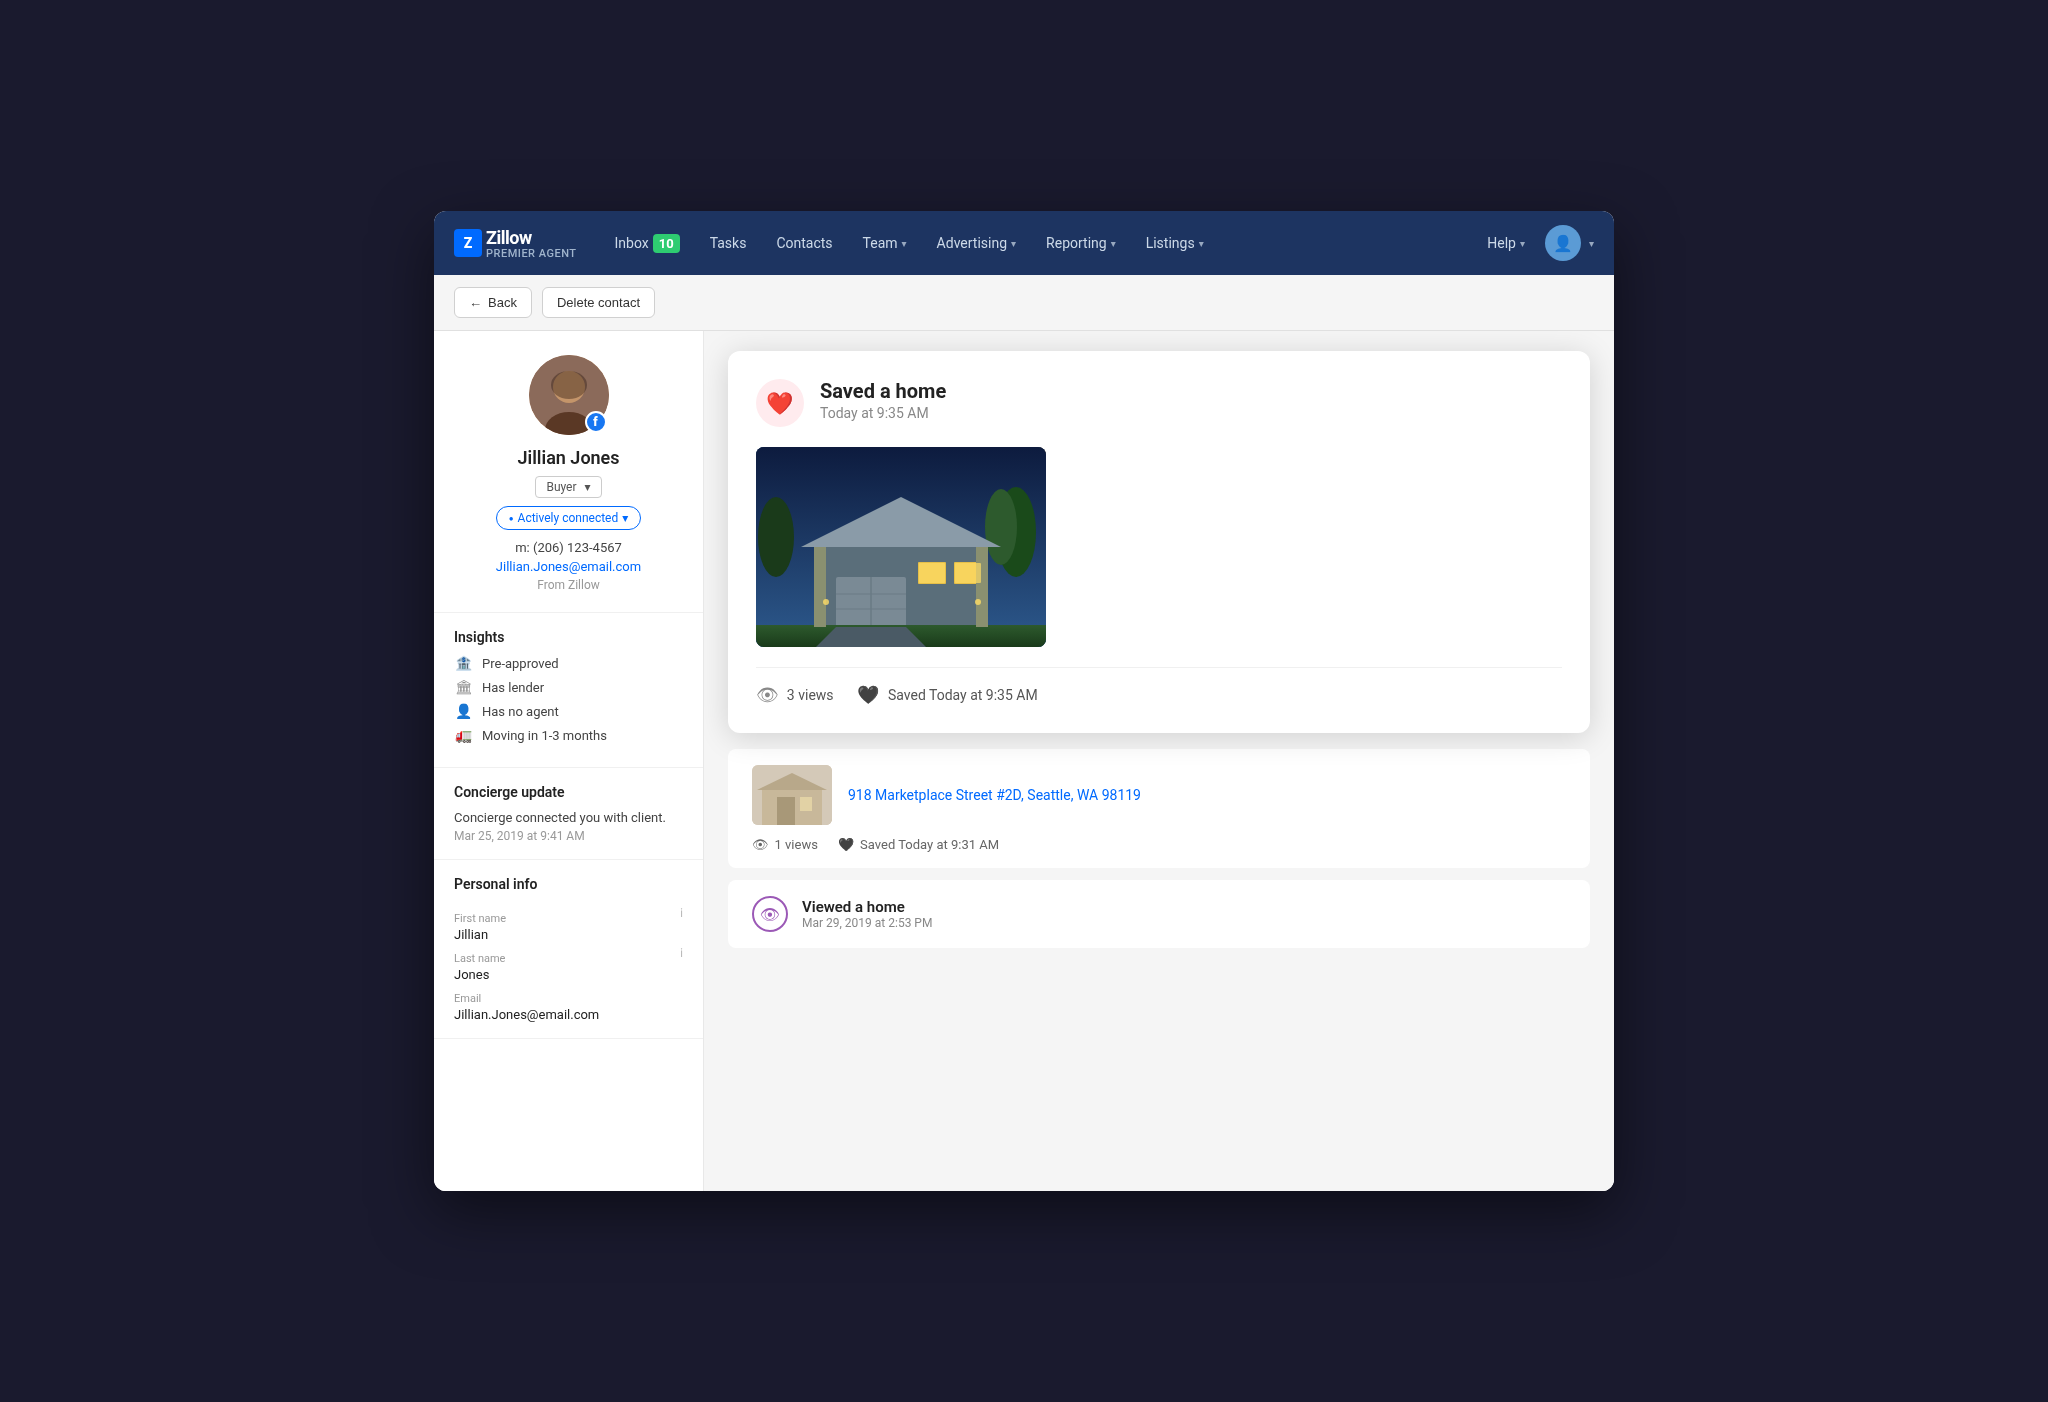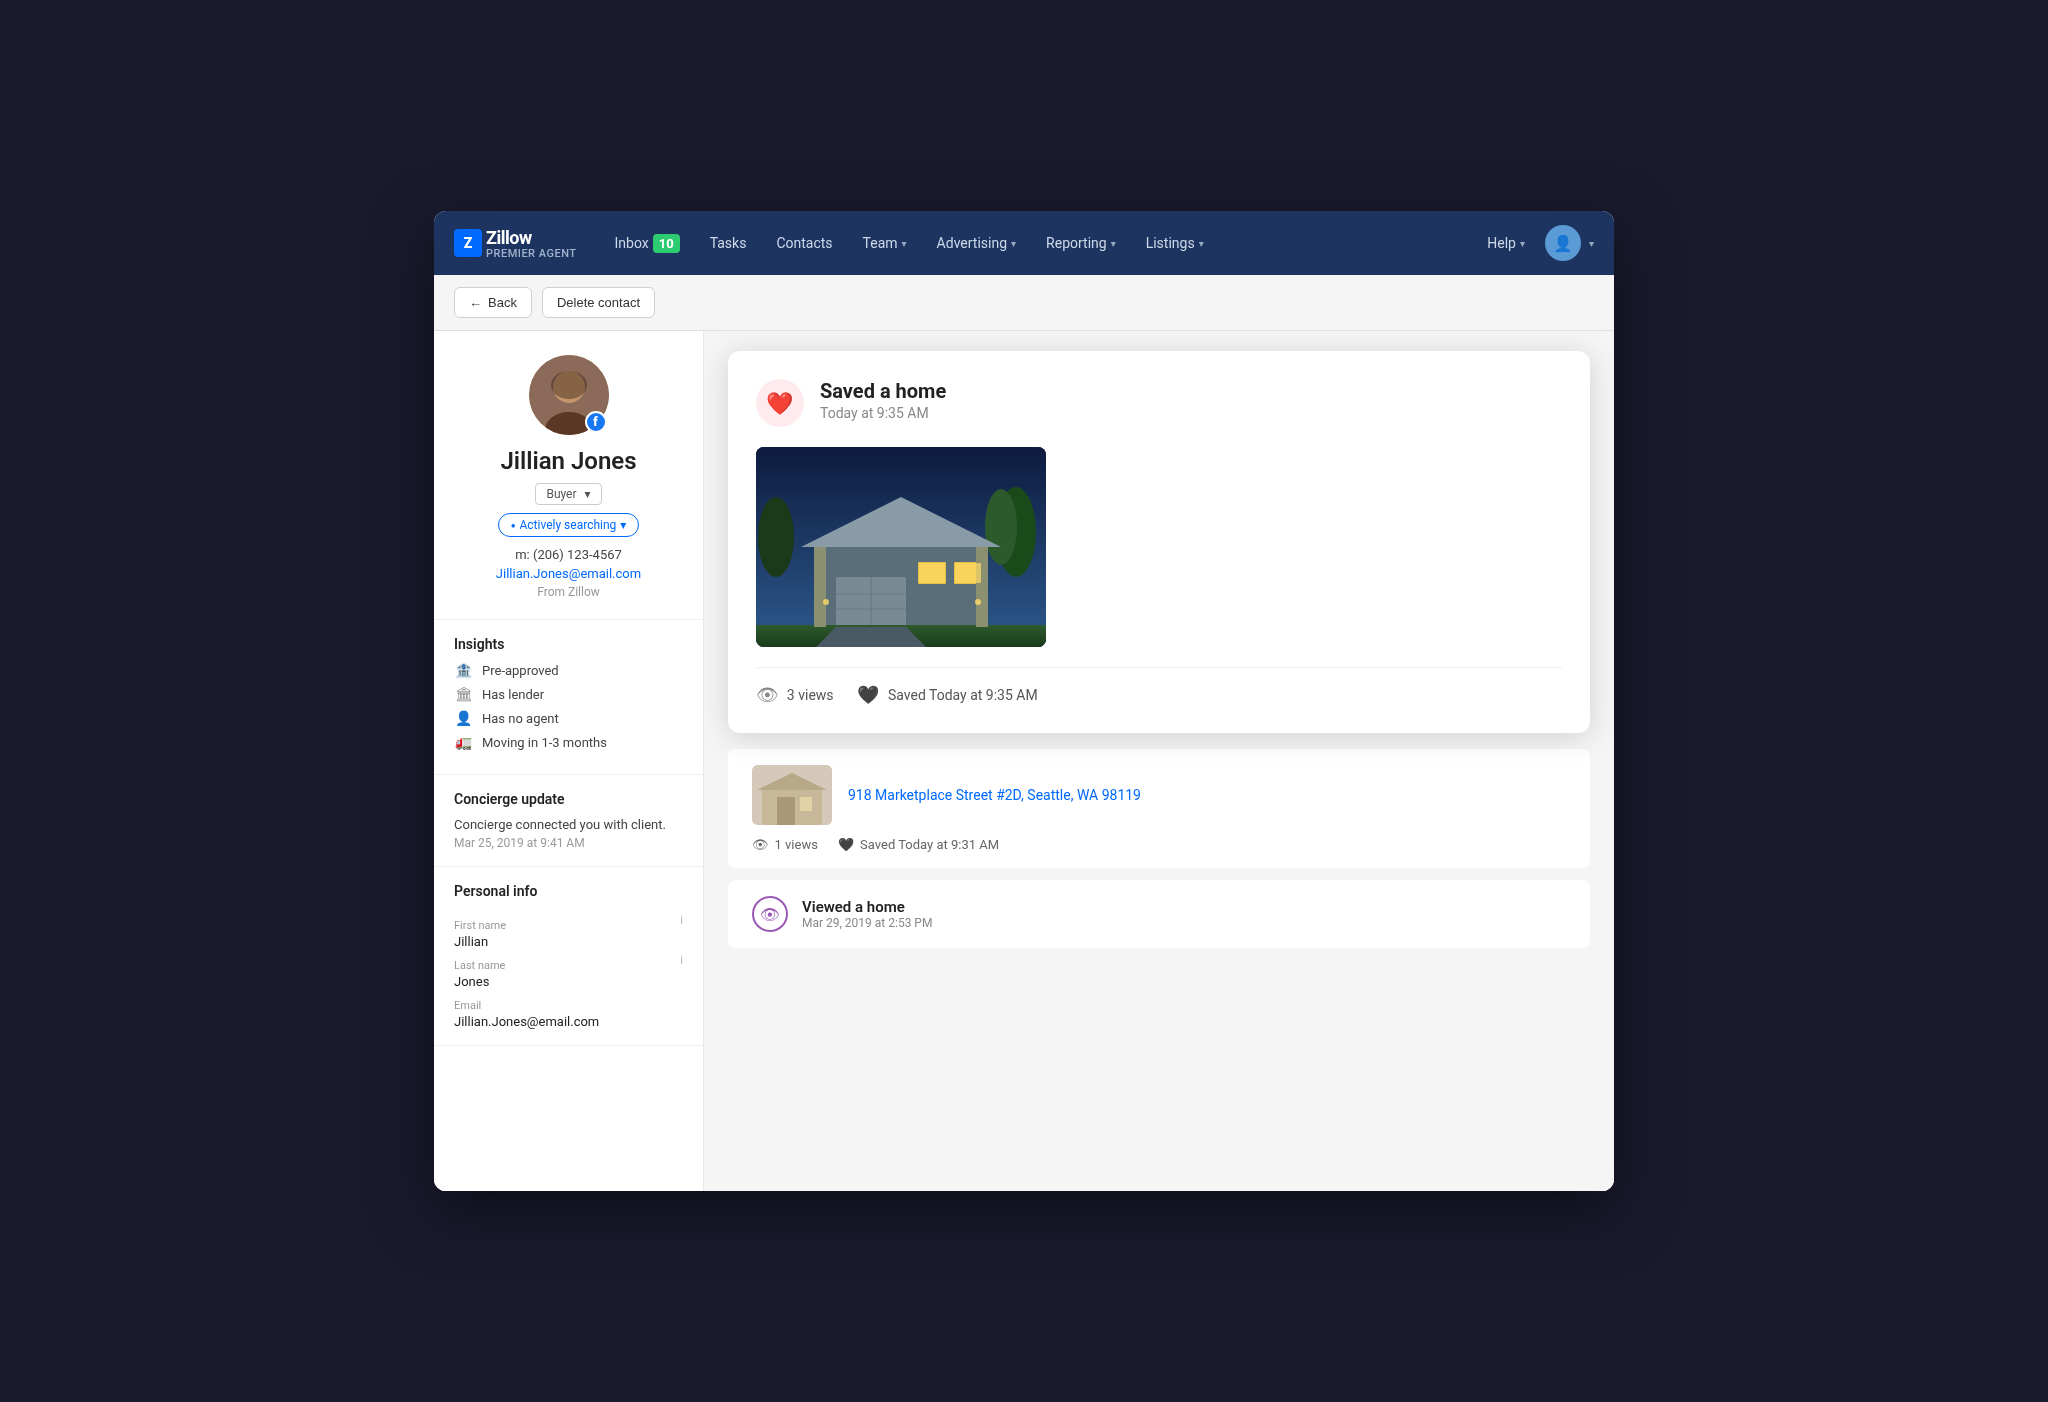--- a/index.html
+++ b/index.html
@@ -177,21 +177,21 @@
       border-radius: 50%;
       border: 2px solid white;
       display: flex;
       align-items: center;
       justify-content: center;
       color: white;
       font-size: 12px;
       font-weight: 900;
     }
     .contact-name {
-      font-size: 24px;
+      font-size: 18px;
       font-weight: 600;
       color: #222;
       margin-bottom: 8px;
     }
     .buyer-badge {
       border: 1px solid #ccc;
       border-radius: 4px;
       padding: 3px 10px;
       font-size: 12px;
       color: #555;
@@ -577,21 +577,21 @@
           </div>
           <div class="fb-badge">f</div>
         </div>
         <div class="contact-name">Jillian Jones</div>
         <div class="buyer-badge">
           <span>Buyer</span>
           <span>▾</span>
         </div>
         <div class="status-badge">
           <span style="font-size:8px;">●</span>
-          <span>Actively searching</span>
+          <span>Actively connected</span>
           <span>▾</span>
         </div>
         <div class="contact-phone">m: (206) 123-4567</div>
         <div class="contact-email">Jillian.Jones@email.com</div>
         <div class="contact-source">From Zillow</div>
       </div>
 
       <div class="sidebar-section">
         <div class="sidebar-section-title">Insights</div>
         <div class="insight-item">

